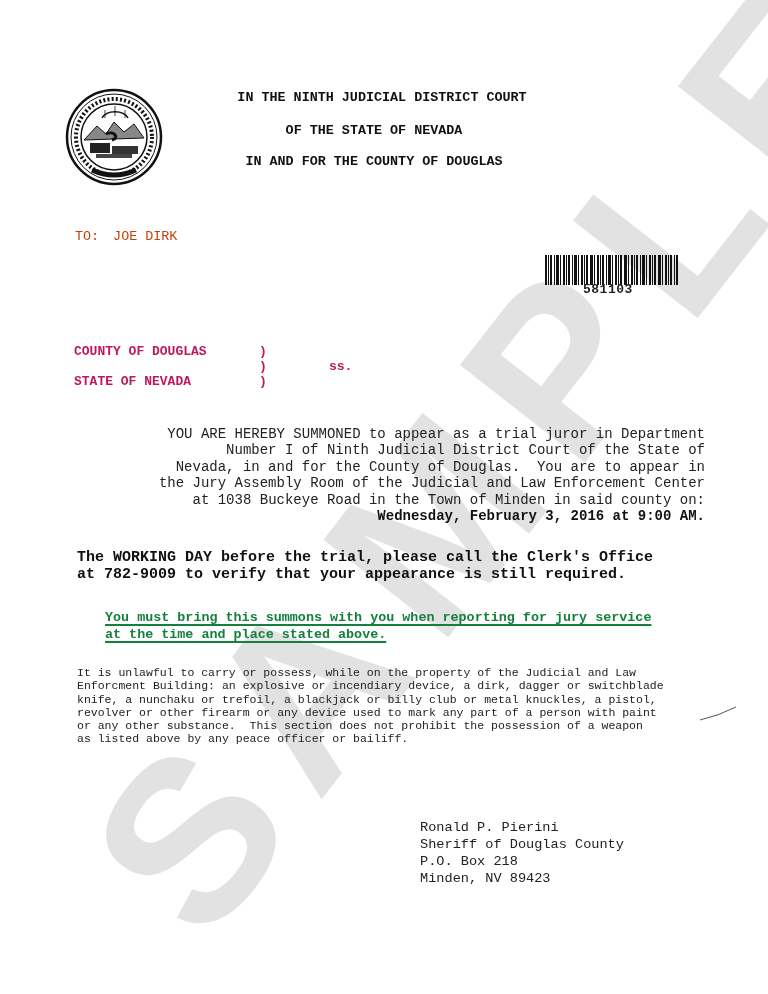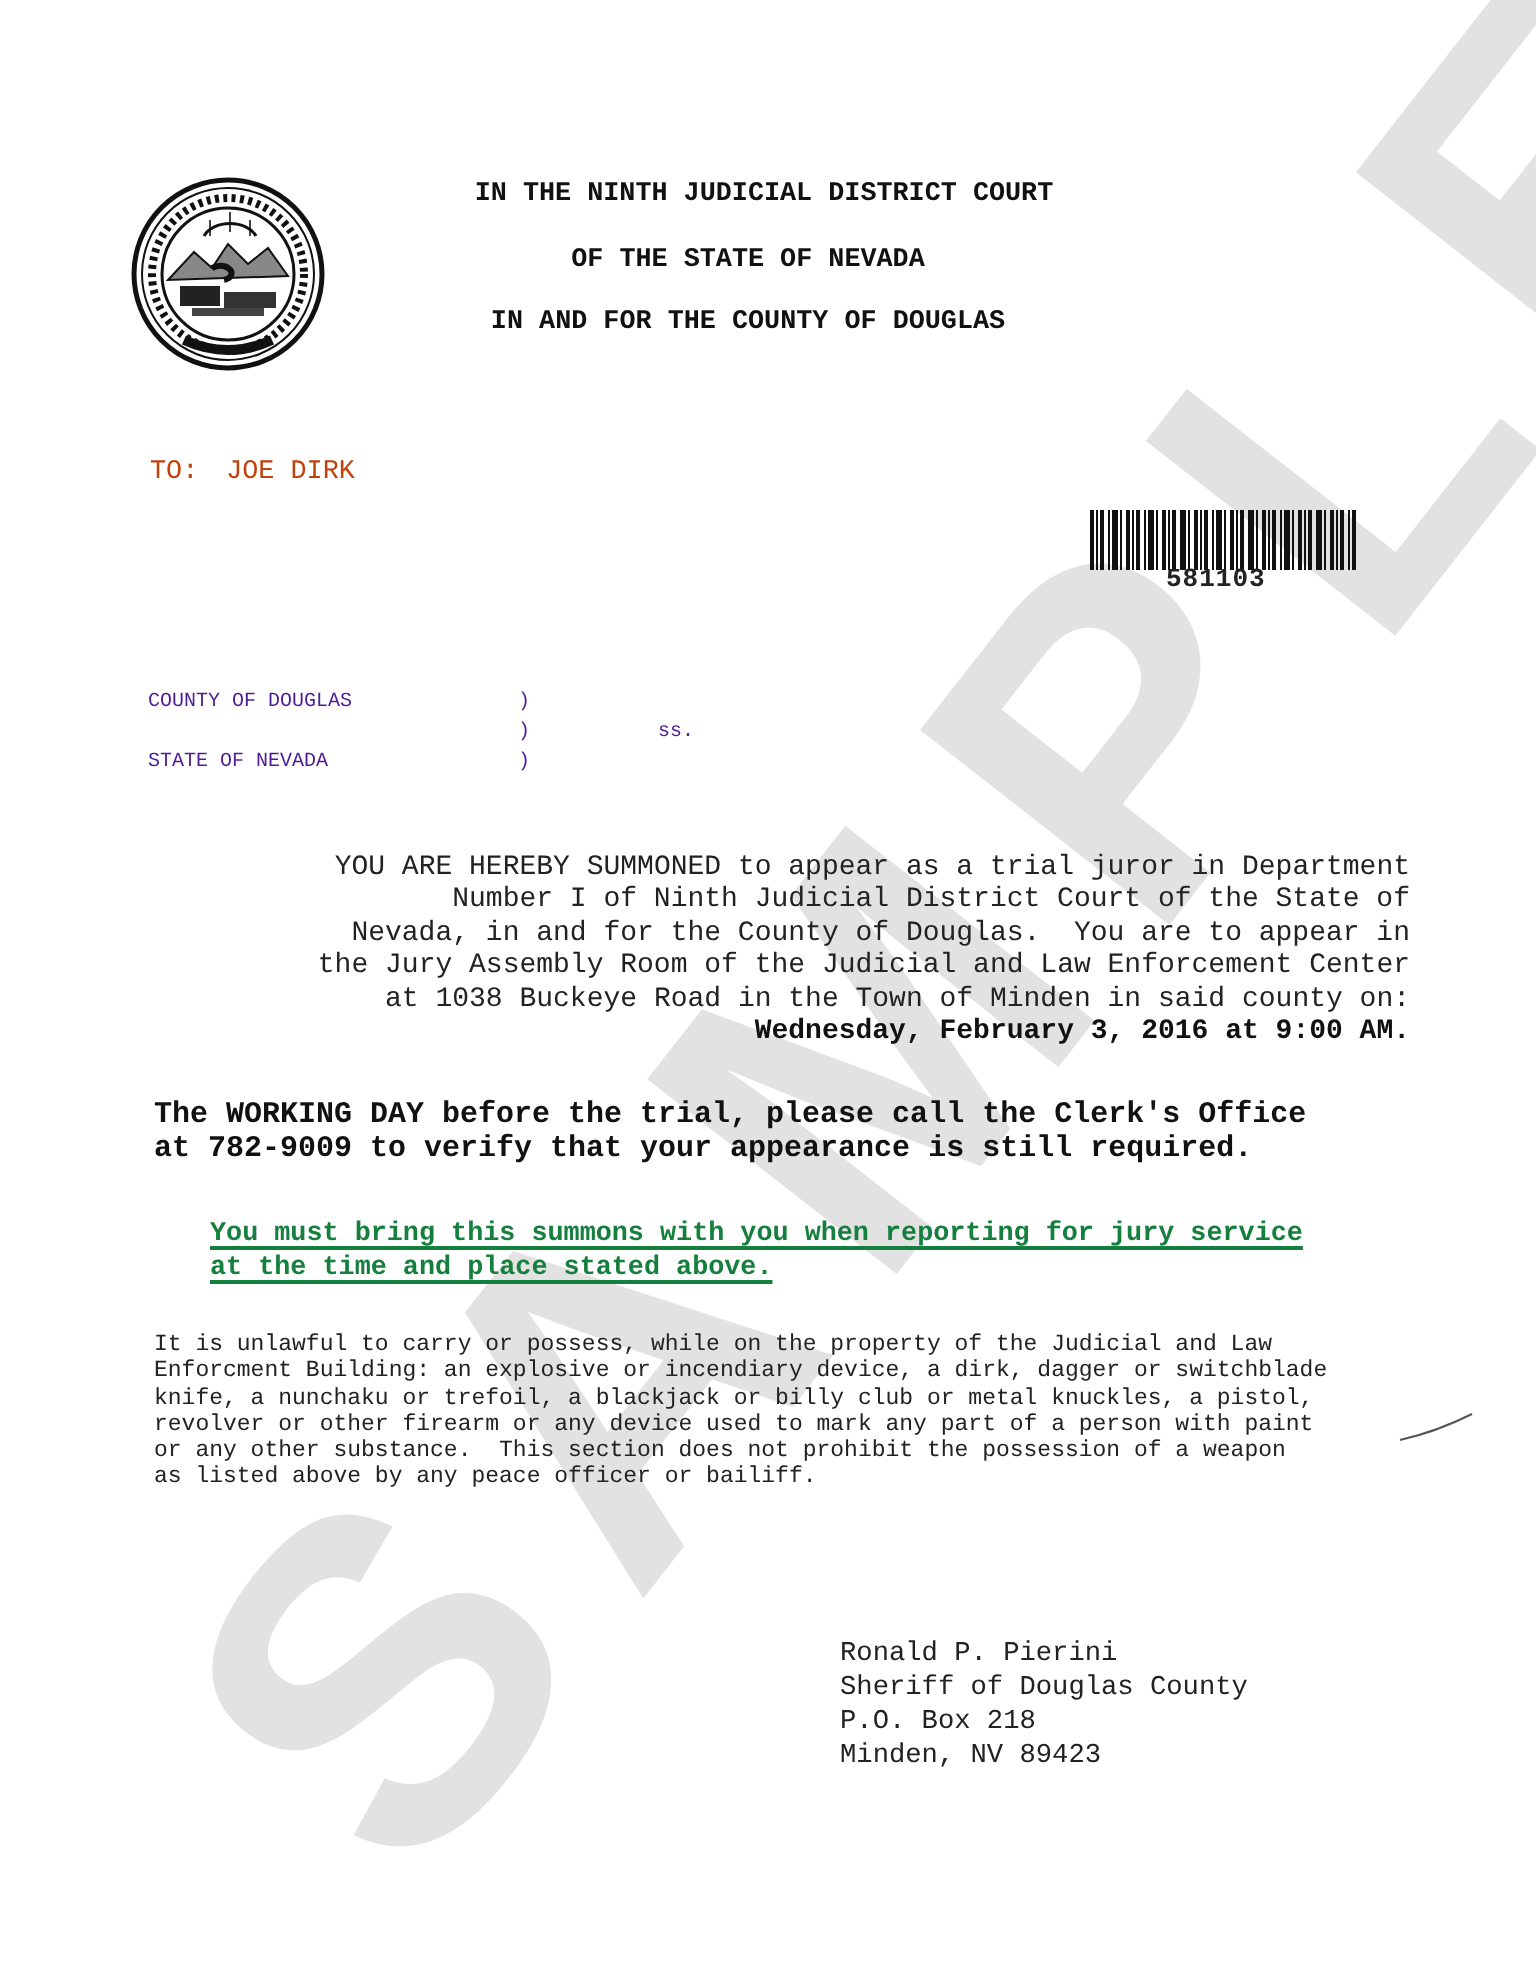--- a/index.html
+++ b/index.html
@@ -22,21 +22,21 @@
     .header-line {
       left:0; width:768px; text-align:center; font-weight:bold; font-size:13.4px; color:#111;
     }
     .h1 { top:90px; left:-2px; }
     .h2 { top:123px; left:-10px; }
     .h3 { top:154px; left:-10px; }
     .to-line { left:75px; top:229px; font-size:13.4px; color:#c2410c; }
     .to-line .name { margin-left:14px; }
     .barcode { left:545px; top:255px; width:133px; height:30px; }
     .barcode-num { left:583px; top:282px; font-size:13px; font-weight:bold; color:#222; letter-spacing:0.5px; }
-    .venue { left:74px; top:344px; font-size:10px; color:#4c1d95; line-height:15px; }
+    .venue { left:74px; top:344px; font-size:13px; color:#be185d; line-height:15px;font-weight:bold; }
     .venue .row { position:relative; height:15px; }
     .venue .paren { position:absolute; left:185px; }
     .venue .ss { position:absolute; left:255px; }
     .body-p {
       left:65px; top:426px; width:640px; font-size:14px; line-height:16.4px; color:#222; white-space:pre;text-align:right;
     }
     .body-p .bold { font-weight:bold; color:#111; }
     .working {
       left:77px; top:549px; font-size:15px; line-height:17px; font-weight:bold; color:#111; white-space:pre;
     }

